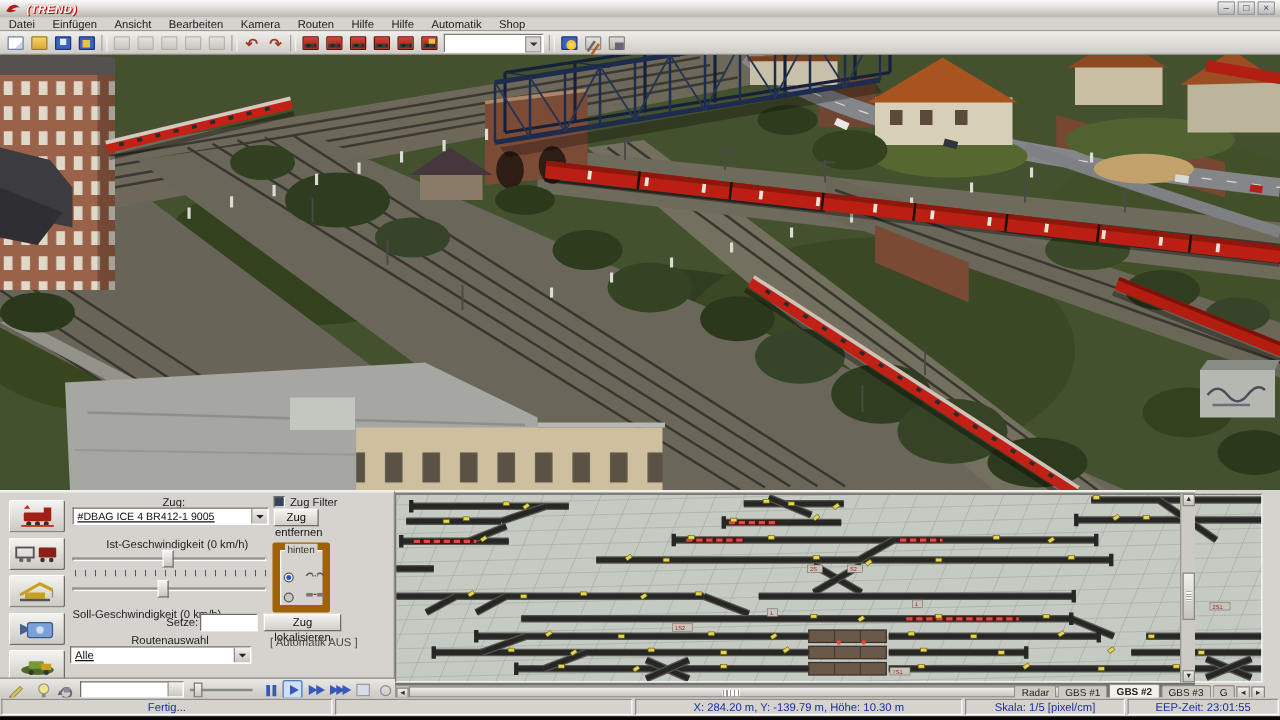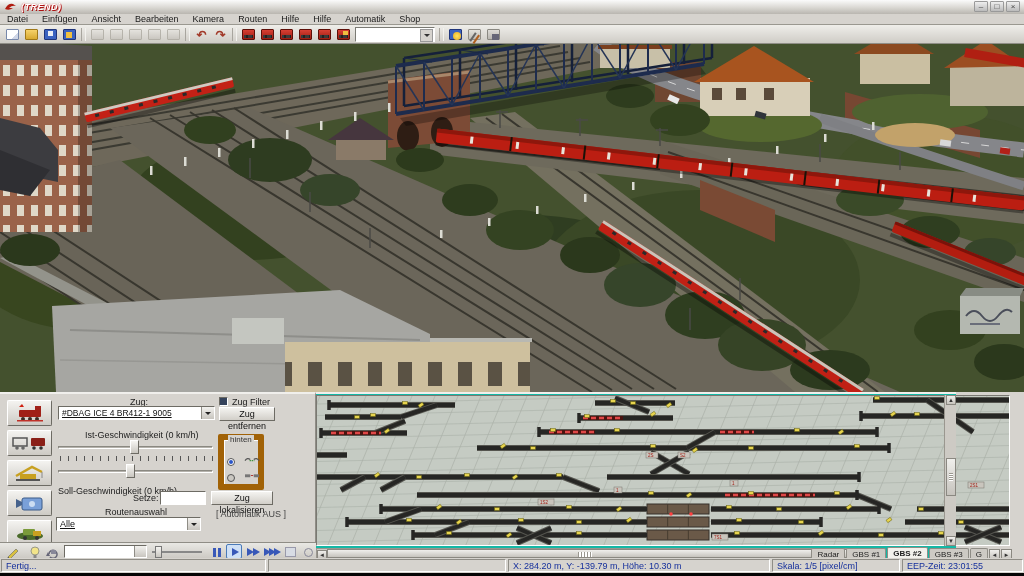--- a/index.html
+++ b/index.html
@@ -114,21 +114,21 @@
     border-left:7px solid #3858b8; border-right:none; }
   .bar2 { position:absolute; top:3px; width:3px; height:9px; background:#3858b8; }
   .pb-combo { position:absolute; top:2px; height:13px; background:#fff; border:1px solid;
     border-color:#6d6b64 #fff #fff #6d6b64; }
   .pb-slider { position:absolute; top:8px; height:2px; background:#888; }
   .pb-sthumb { position:absolute; top:3px; width:7px; height:12px;
     background:linear-gradient(#f4f3f0,#c9c6c0); border:1px solid #777; }
 
   
   .gbs-panel { position:absolute; left:316px; top:0; width:640px; height:166px;
-    background:#14b8a6; border-top:2px solid #f0efec; }
+    background:#737373; border-top:2px solid #f0efec; }
   #gbs-svg { position:absolute; left:0; top:1px; background:#c5cbc3;
     border:1px solid; border-color:#7a7872 #fff #fff #7a7872; }
   .gbs-vscroll { position:absolute; right:0; top:1px; width:12px; height:151px;
     background:#cdcac4; border-left:1px solid #9a978f; }
   .vs-arrow { position:absolute; left:1px; width:10px; height:10px;
     background:linear-gradient(#f0efec,#c6c3bd); border:1px solid #8a8881;
     font-size:6px; line-height:9px; text-align:center; color:#333; }
   .vs-thumb { position:absolute; left:1px; top:63px; width:10px; height:38px;
     background:linear-gradient(#f0efec,#c6c3bd); border:1px solid #8a8881; }
   .vs-thumb:after { content:""; position:absolute; left:2px; top:14px; right:2px; height:8px;
@@ -144,21 +144,21 @@
     text-align:center; color:#333; background:linear-gradient(#f0efec,#c6c3bd); border:1px solid #8a8881; }
   .gbs-tabs { position:absolute; right:12px; top:0; height:13px; display:flex; align-items:flex-end; }
   .gbs-tab { font-size:8px; color:#222; padding:1px 5px; background:#cdcac4;
     border:1px solid #8f8d86; border-bottom:none; border-radius:2px 2px 0 0; margin-left:1px; }
   .gbs-tab.active { background:#f2f1ec; font-weight:bold; padding-bottom:2px; }
   .tab-scroll { width:11px; height:11px; margin-left:1px; font-size:6px; line-height:10px; text-align:center;
     background:linear-gradient(#f0efec,#c6c3bd); border:1px solid #8a8881; color:#333; }
 
   
   .statusbar { position:absolute; left:0; top:558px; width:1024px; height:15px;
-    background:#d6d3ce; display:flex; font-size:9px; color:#16309c; }
+    background:#d6d3ce; display:flex; font-size:9px; color:#16309c;text-align:center; }
   .sb-pane { border:1px solid; border-color:#8f8d86 #fff #fff #8f8d86; margin:1px;
     padding:1px 4px; white-space:nowrap; overflow:hidden; }
   .black-strip { position:absolute; left:0; top:573px; width:1024px; height:3px; background:#060606; }
 </style>
 </head>
 <body>
 
 <div class="win">
 
   <div class="titlebar">
@@ -605,21 +605,21 @@
       </div>
 
       <span class="lbl" style="left:130px; top:3px">Zug:</span>
       <div class="combo" style="left:58px; top:12px; width:157px">
         <span style="font-size:8.5px">#DBAG ICE 4 BR412-1 9005</span>
         <span class="drop"></span>
       </div>
 
       <span class="checkbox" style="left:219px; top:3px"></span>
       <span class="lbl" style="left:232px; top:3px">Zug Filter</span>
-      <div class="pushbtn" style="left:219px; top:13px; width:56px; height:14px; line-height:12px">Zug entfernen</div>
+      <div class="pushbtn" style="left:219px; top:13px; width:36px; height:14px; line-height:12px">Zug entfernen</div>
 
       <span class="lbl" style="left:85px; top:36px">Ist-Geschwindigkeit (0 km/h)</span>
       <div class="slider-track" style="left:58px; top:52px; width:155px"></div>
       <div class="slider-thumb" style="left:130px; top:46px"></div>
       <div class="ticks" style="left:60px; top:62px; width:153px"></div>
       <div class="slider-track" style="left:58px; top:76px; width:155px"></div>
       <div class="slider-thumb" style="left:126px; top:70px"></div>
       <span class="lbl" style="left:58px; top:92px">Soll-Geschwindigkeit (0 km/h)</span>
 
       <div class="groupbox" style="left:218px; top:40px">

